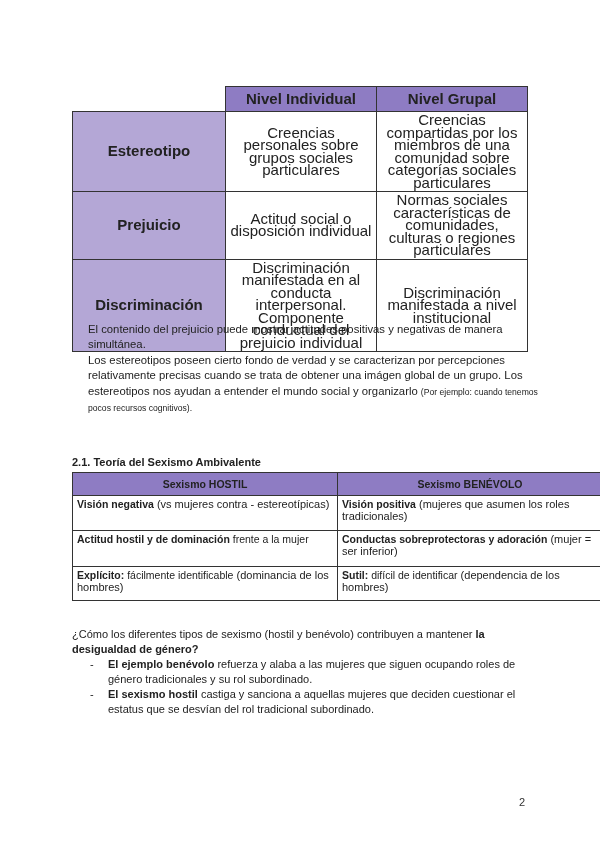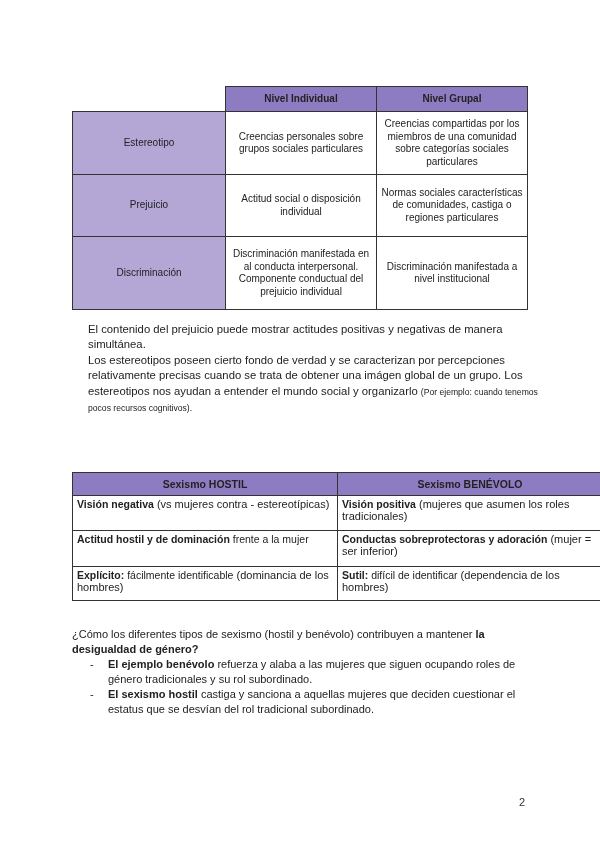--- a/index.html
+++ b/index.html
@@ -1,25 +1,25 @@
 <!DOCTYPE html>
 <html><head>
 <meta charset="utf-8">
 <style>
   html, body { margin: 0; padding: 0; background: #ffffff; }
   body { width: 600px; height: 848px; position: relative; overflow: hidden;
          font-family: "Liberation Sans", sans-serif; color: #222; }
   .page { position: absolute; left: 0; top: 0; width: 600px; height: 848px; background: #fff; }
 
   
-  .t1 { position: absolute; left: 72px; top: 86px; border-collapse: collapse; font-size: 10px; }
+  .t1 { position: absolute; left: 72px; top: 86px; border-collapse: collapse; font-size: 15px; }
   .t1 td { border: 1.3px solid #333; text-align: center; vertical-align: middle; padding: 2px 4px; line-height: 12.5px; }
   .t1 td.empty { border: none; border-bottom: 1.3px solid #333; border-right: 1.3px solid #333; background: transparent; }
   .t1 .hdr { background: #8e7cc3; font-weight: bold; height: 20px; }
-  .t1 .rowhead { background: #b4a7d6; font-weight: normal; width: 144px; }
+  .t1 .rowhead { background: #b4a7d6; font-weight: bold; width: 144px; }
   .t1 .c1 { width: 142px; }
   .t1 .c2 { width: 142px; }
 
   .para { position: absolute; left: 88px; top: 322px; width: 460px; font-size: 11.3px; line-height: 15.4px; }
   .para p { margin: 0; }
   .small { font-size: 8.6px; }
 
   .h2 { position: absolute; left: 72px; top: 456px; font-size: 11px; font-weight: bold; }
 
   
@@ -50,35 +50,36 @@
       <td class="hdr c2">Nivel Grupal</td>
     </tr>
     <tr style="height:63px">
       <td class="rowhead">Estereotipo</td>
       <td class="c1">Creencias personales sobre grupos sociales particulares</td>
       <td class="c2">Creencias compartidas por los miembros de una comunidad sobre categorías sociales particulares</td>
     </tr>
     <tr style="height:62px">
       <td class="rowhead">Prejuicio</td>
       <td class="c1">Actitud social o disposición individual</td>
-      <td class="c2">Normas sociales características de comunidades, castiga o regiones particulares</td>
+      <td class="c2">Normas sociales características de comunidades, culturas o regiones particulares</td>
     </tr>
     <tr style="height:73px">
       <td class="rowhead">Discriminación</td>
       <td class="c1">Discriminación manifestada en al conducta interpersonal. Componente conductual del prejuicio individual</td>
       <td class="c2">Discriminación manifestada a nivel institucional</td>
     </tr>
   </tbody>
     </table>
 
   <div class="para">
     <p>El contenido del prejuicio puede mostrar actitudes positivas y negativas de manera simultánea.</p>
     <p><span>Los estereotipos poseen cierto fondo de verdad y se caracterizan por percepciones relativamente precisas cuando se trata de obtener una imágen global de un grupo. Los estereotipos nos ayudan a entender el mundo social y organizarlo </span><span class="small">(Por ejemplo: cuando tenemos pocos recursos cognitivos).</span></p>
   </div>
 
+  <div class="h2">2.1. Teoría del Sexismo Ambivalente</div>
 
   <table class="t2">
     <tbody>
         <tr>
       <td class="hdr">Sexismo HOSTIL</td>
       <td class="hdr">Sexismo BENÉVOLO</td>
     </tr>
     <tr style="height:35px">
       <td><span class="b">Visión negativa</span><span></span><span class="small"> (vs mujeres contra - estereotípicas)</span></td>
       <td><span class="b">Visión positiva</span><span></span><span class="small"> (mujeres que asumen los roles tradicionales)</span></td>

